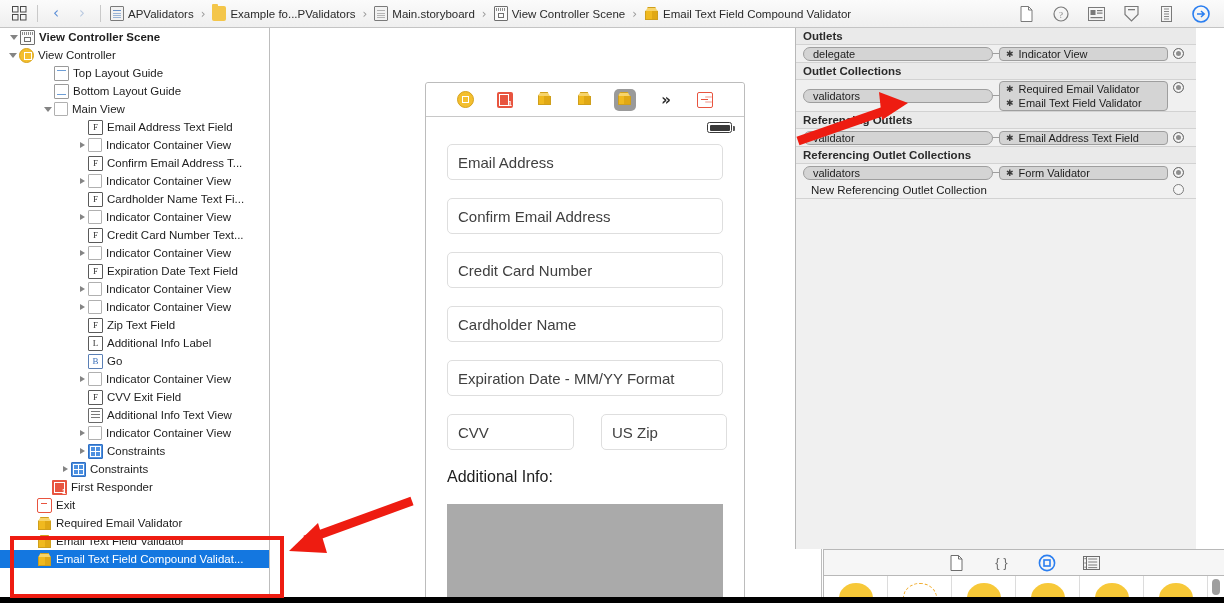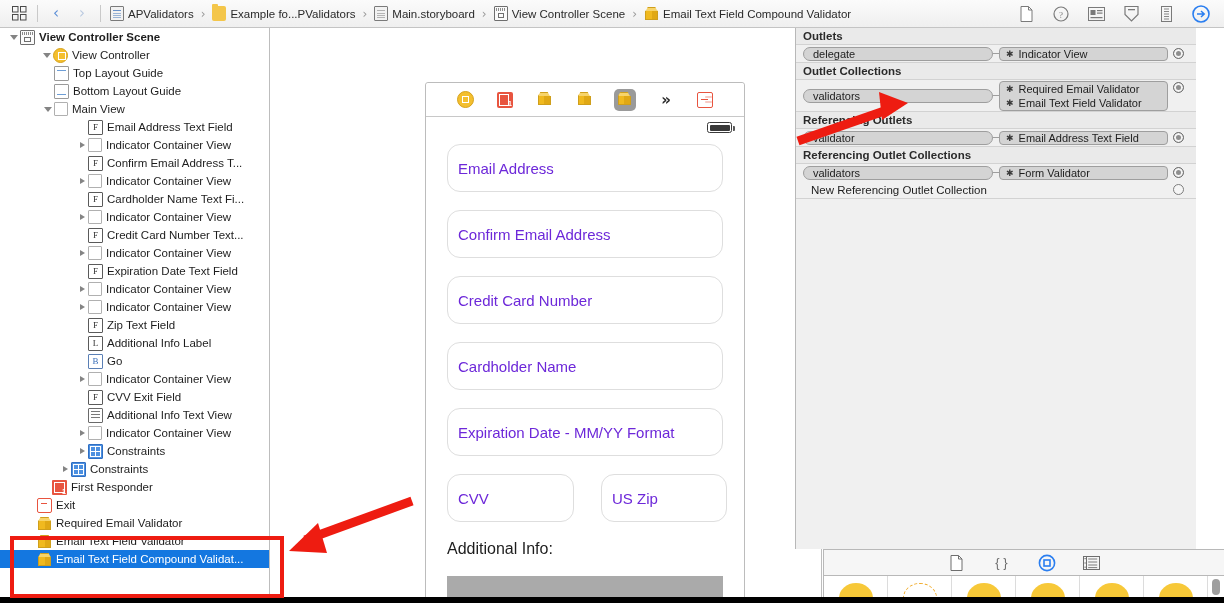--- a/index.html
+++ b/index.html
@@ -116,22 +116,22 @@
   }
   .dock-item { width: 22px; height: 22px; display: flex; align-items: center; justify-content: center; position: relative; }
   .dock-item.selected { background: #9a9a9a; border-radius: 5px; }
   .dock-chev { font-size: 15px; font-weight: bold; color: #2b2b2b; font-family: "DejaVu Sans", sans-serif; letter-spacing:-2px; }
   .screen { position: relative; height: 504px; background: #fff; padding: 0; }
   .statusbar { height: 22px; position: relative; }
   .battery { position: absolute; right: 12px; top: 5px; width: 25px; height: 11px;
      border: 1.3px solid #3a3a3a; border-radius: 2.5px; background: #fff; }
   .battery:before { content:""; position:absolute; left:1.5px; top:1.5px; right:1.5px; bottom:1.5px; background:#3a3a3a; border-radius:1px; }
   .battery:after { content:""; position:absolute; right:-3.5px; top:3px; width:2px; height:5px; background:#5a5a5a; border-radius:0 1px 1px 0; }
-  .tfield { height: 48px; margin: 0 21px 18px 21px; border: 1px solid #dedede; border-radius: 13px;
-     display: flex; align-items: center; padding-left: 10px; color: #6d28d9; font-size: 15px; }
+  .tfield { height: 36px; margin: 0 21px 18px 21px; border: 1px solid #dedede; border-radius: 5px;
+     display: flex; align-items: center; padding-left: 10px; color: #404040; font-size: 15px; }
   .tfield.first { margin-top: 5px; }
   .row2 { display: flex; gap: 27px; margin: 0 21px 18px 21px; }
   .row2 .tfield { margin: 0; flex: none; }
   .addl { margin: 9px 0 0 21px; font-size: 16px; color: #1d1d1d; }
   .textview { margin: 18px 21px 0 21px; height: 120px; background: #aaaaaa; }
 
   
   .inspector {
     position: absolute; left: 795px; top: 28px; width: 401px; height: 521px;
     background: #f0f0f0; border-left: 1px solid #b8b8b8; overflow: hidden;
@@ -276,21 +276,21 @@
   </div>
 
   <div class="outline">
       <div class="row root" style="padding-left: 8px;">
         <span class="tw">
           <span class="tri open"></span>
         </span>
         <span class="ico ico-scene"></span>
         <span class="lbl">View Controller Scene</span>
       </div>
-      <div class="row" style="padding-left: 41px; align-items: center;">
+      <div class="row" style="padding-left: 7px; align-items: center;">
         <span class="tw">
           <span class="tri open"></span>
         </span>
         <span class="ico ico-vc"></span>
         <span class="lbl">View Controller</span>
       </div>
       <div class="row" style="padding-left: 42px;">
         <span class="tw"></span>
         <span class="ico ico-guide top"></span>
         <span class="lbl">Top Layout Guide</span>

